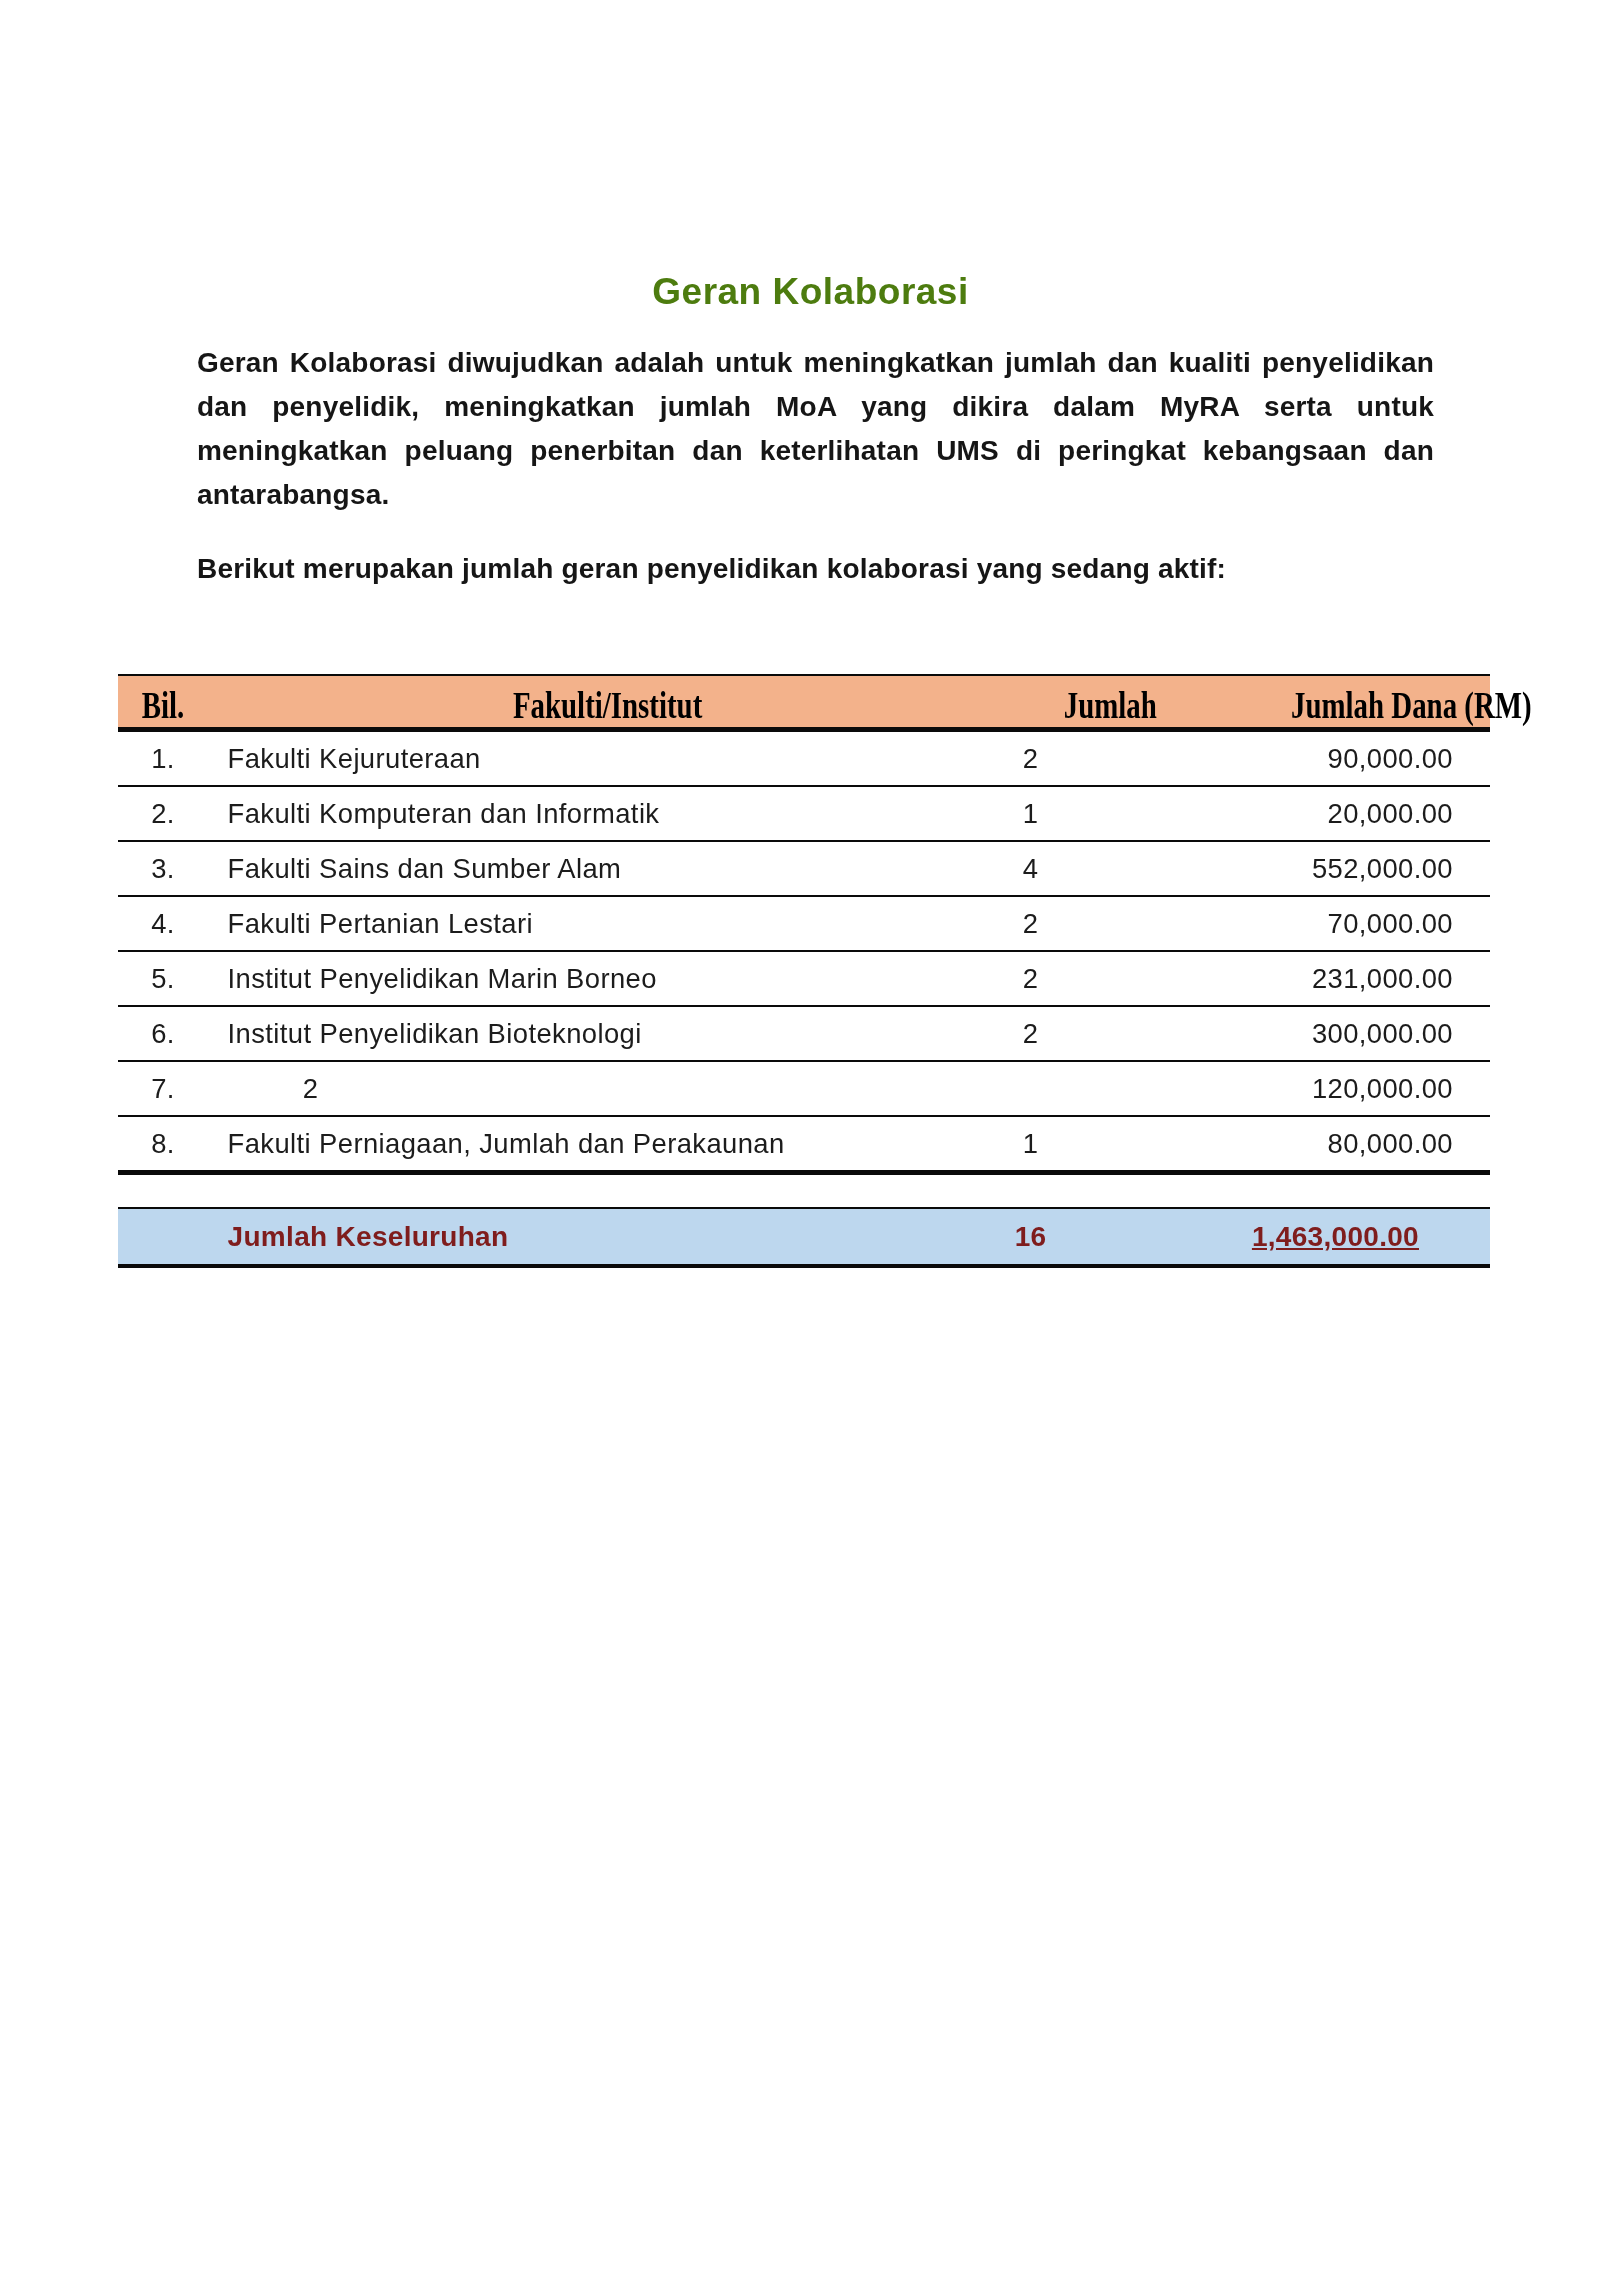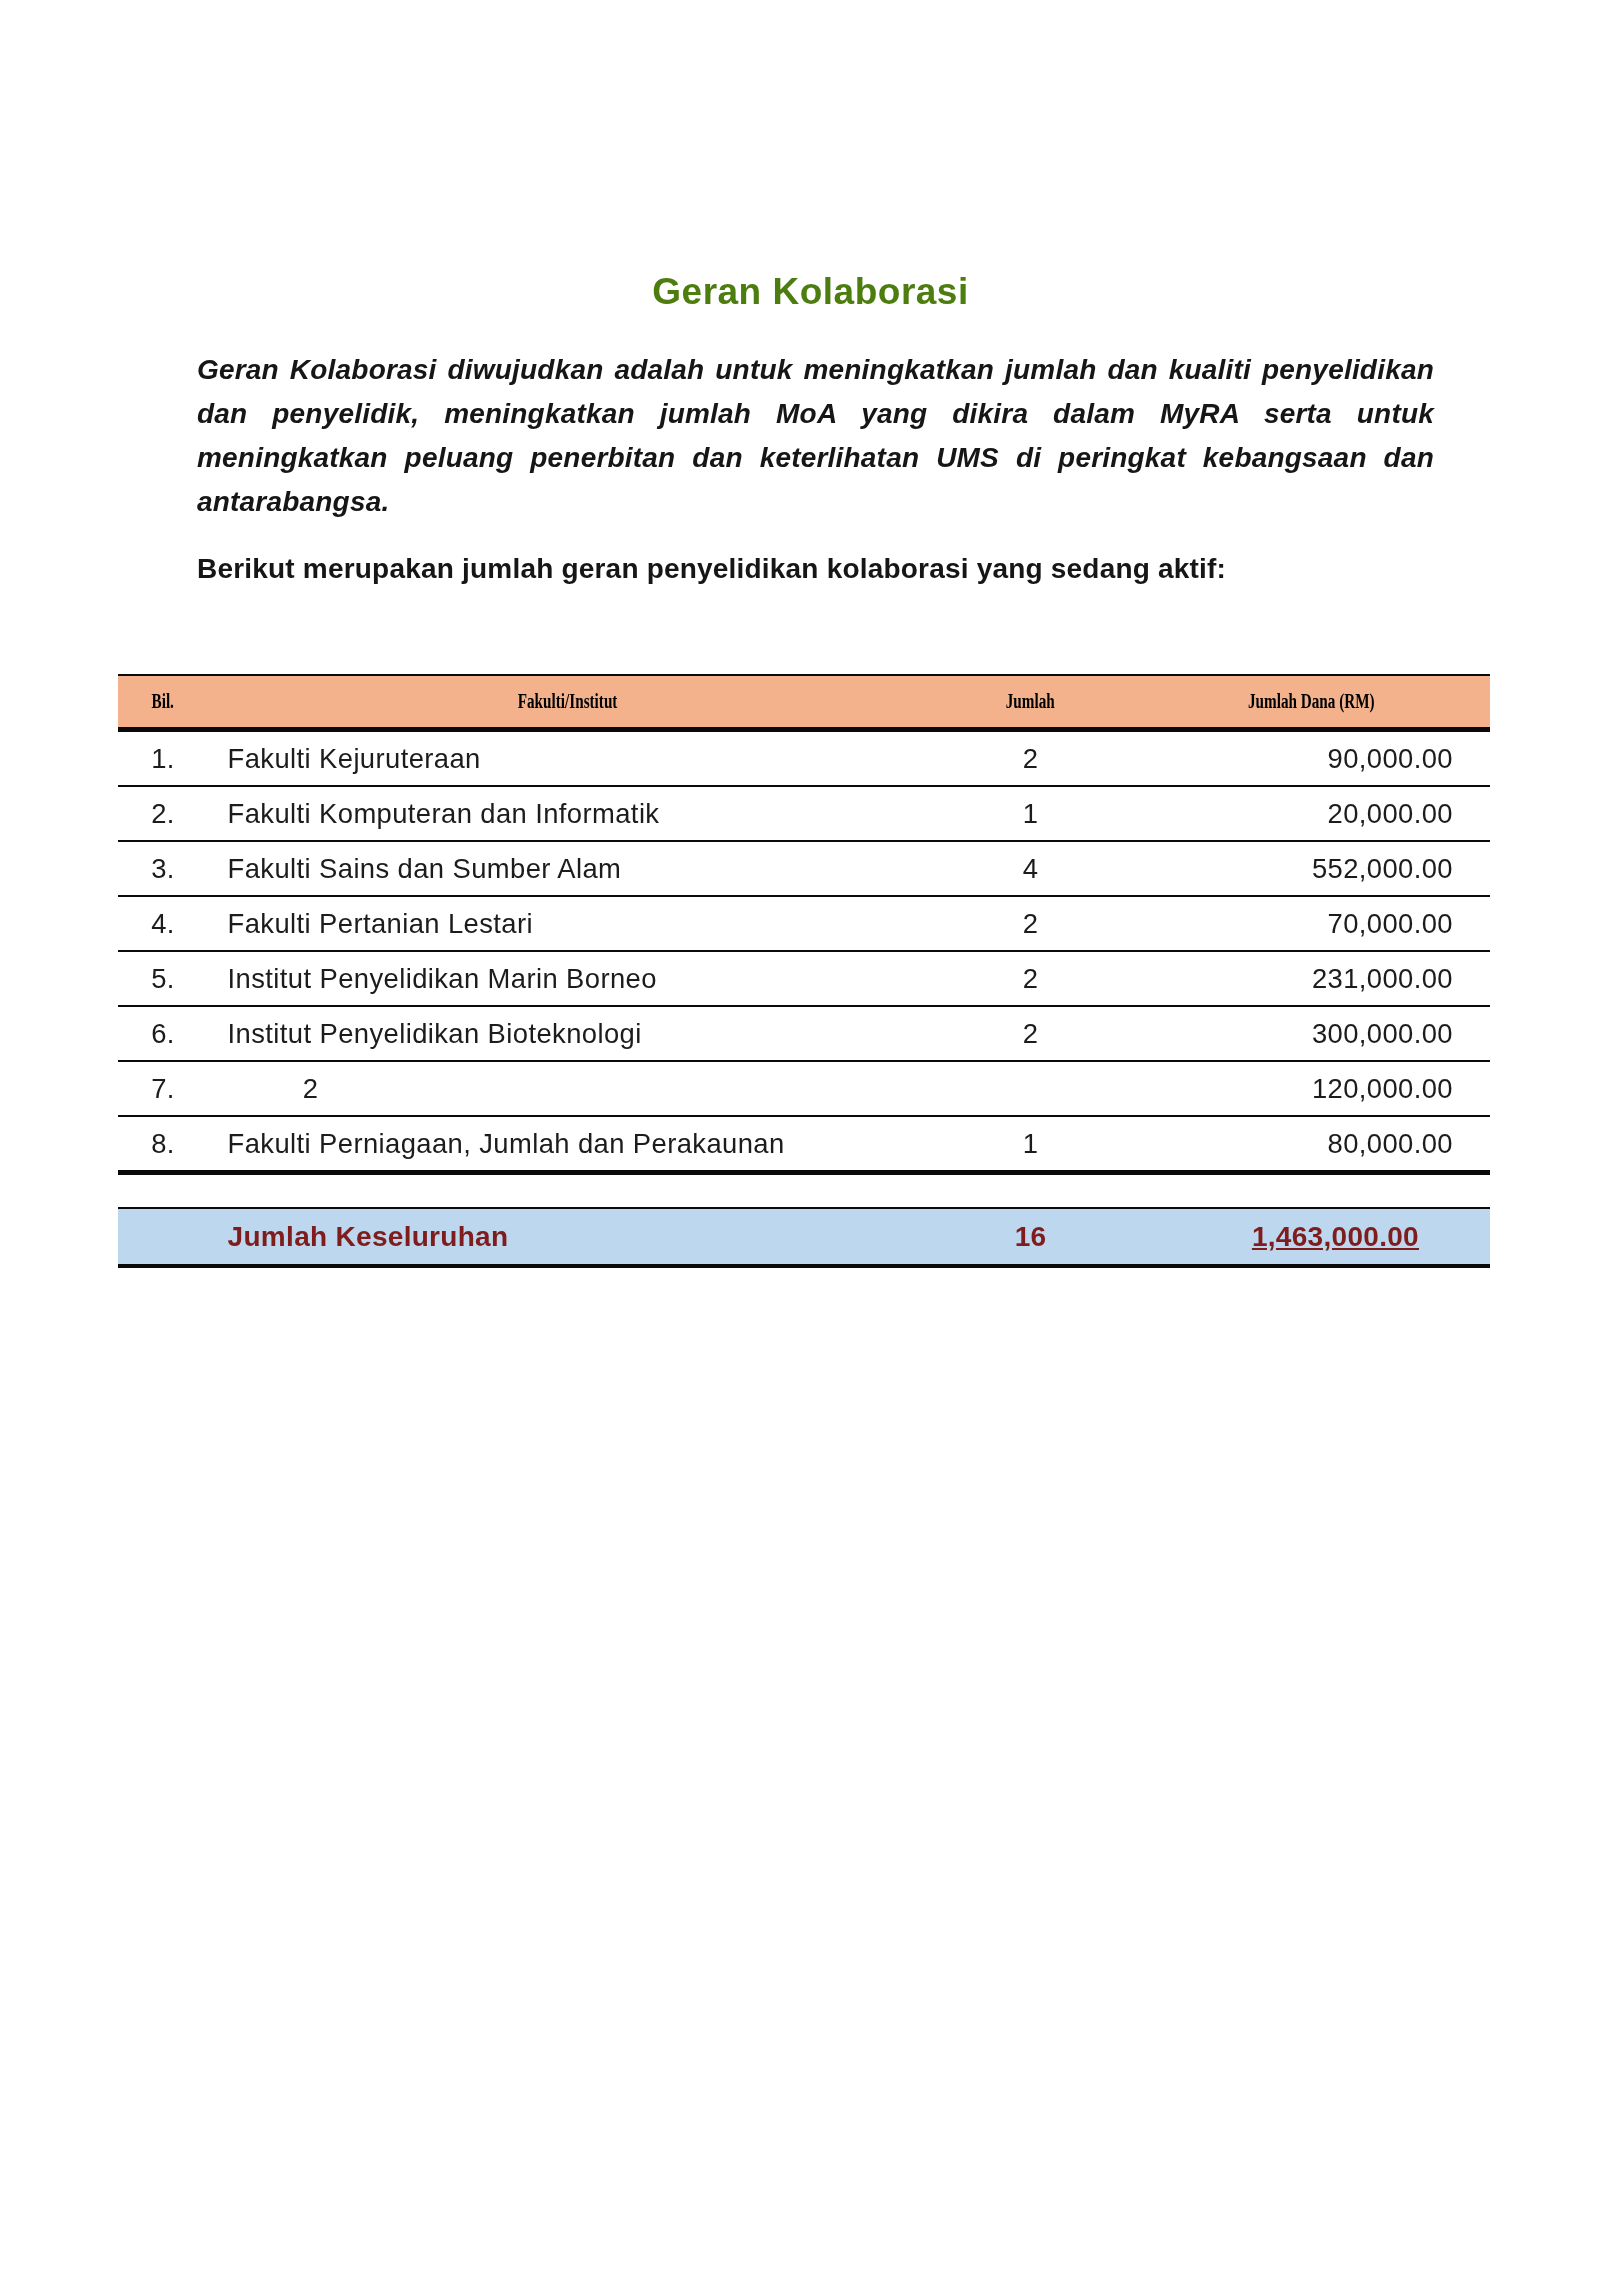--- a/index.html
+++ b/index.html
@@ -30,41 +30,42 @@
   .para {
     position: absolute;
     left: 197px;
     width: 1237px;
     font-size: 28px;
     font-weight: bold;
     line-height: 44px;
     color: #161616;
     letter-spacing: 0.2px;
   }
-  .para-1 { top: 348px; text-align: justify; font-style: italic; }
+  .para-1 { top: 341px; text-align: justify; }
   .para-2 { top: 547px; }
 
   
   .grants-table {
     position: absolute;
     left: 118px;
     top: 674px;
     width: 1372px;
   }
   .thead {
     display: flex;
-    align-items: center;
+    align-items: flex-end;
     height: 51px;
     background: #F3B28B;
     border-top: 2.9px solid #0a0a0a;
     border-bottom: 5.9px solid #0a0a0a;
     font-family: "Liberation Serif", serif;
     font-weight: bold;
-    font-size: 20px;
+    font-size: 38px;
     color: #000;
+    gap: 40px;
   }
   .thead .cell { text-align: center; }
   .cond {
     display: inline-block;
     transform: scaleX(0.76);
     transform-origin: center;
     white-space: nowrap;
   }
 
   .c-bil { flex: 0 0 90px;  }

